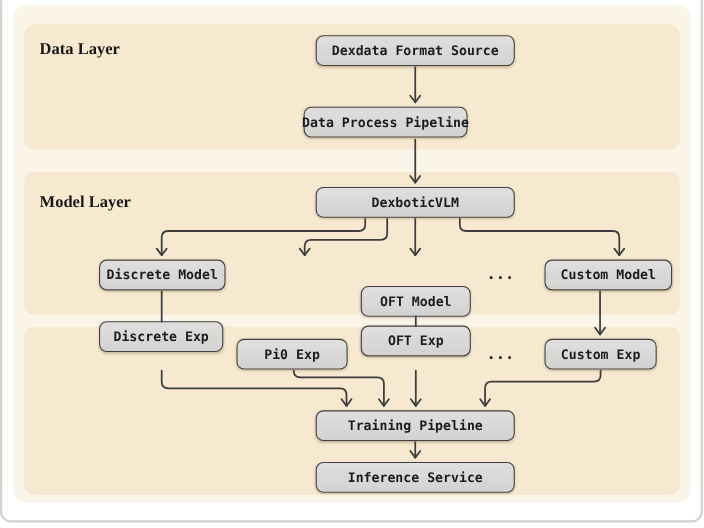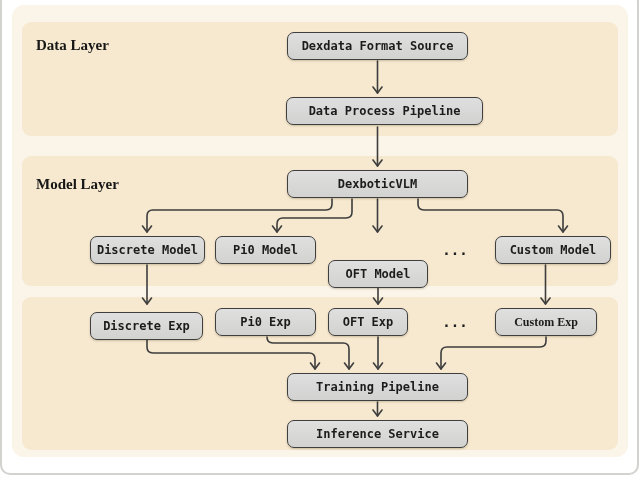--- a/index.html
+++ b/index.html
@@ -56,30 +56,30 @@
   .node {
     position: absolute; box-sizing: border-box; height: 28px;
     background: linear-gradient(180deg, #dfdfdf, #d2d2d1);
     border: 1.6px solid #3f3f3f; border-radius: 7px;
     display: flex; align-items: center; justify-content: center;
     font-weight: bold; font-size: 12px; color: #1c1c1c;
     box-shadow: 0 1px 2px rgba(80, 60, 20, 0.25);
     white-space: nowrap;
   }
   #n-dexdata   { left: 287px; top: 32px;  width: 181px; }
-  #n-process   { left: 286px; top: 97px;  width: 197px; }
+  #n-process   { left: 276px; top: 97px;  width: 149px; }
   #n-vlm       { left: 287px; top: 170px; width: 181px; }
   #n-dmodel    { left: 90px;  top: 236px; width: 115px; }
   #n-pmodel    { left: 215px; top: 236px; width: 101px; }
   #n-omodel    { left: 328px; top: 236px; width: 100px; margin-top: 24px; }
   #n-cmodel    { left: 495px; top: 236px; width: 116px; }
-  #n-dexp      { left: 90px;  top: 312px; width: 113px; }
+  #n-dexp      { left: 90px;  top: 292px; width: 113px; }
   #n-pexp      { left: 215px; top: 308px; width: 101px; }
-  #n-oexp      { left: 328px; top: 308px; width: 80px; }
-  #n-cexp      { left: 495px; top: 308px; width: 102px; font-family: Liberation Serif, serif; }
+  #n-oexp      { left: 328px; top: 296px; width: 100px; }
+  #n-cexp      { left: 495px; top: 308px; width: 102px; }
   #n-training  { left: 287px; top: 373px; width: 181px; }
   #n-inference { left: 287px; top: 420px; width: 181px; }
 
   .dots {
     position: absolute; width: 32px; height: 28px;
     display: flex; align-items: center; justify-content: center;
     font-weight: bold; font-size: 14px; color: #1c1c1c;
   }
   #dots-model { left: 439px; top: 236px; }
   #dots-exp   { left: 439px; top: 308px; }
@@ -168,21 +168,20 @@
     <g>
       <path d="M377.5 402 V416"></path>
         <path d="M373 410 L377.5 416 L382 410"></path>
     </g>
   </svg>
 
   <div class="node" id="n-dexdata">Dexdata Format Source</div>
   <div class="node" id="n-process">Data Process Pipeline</div>
   <div class="node" id="n-dmodel">Discrete Model</div>
   <div class="node" id="n-vlm">DexboticVLM</div>
-  <div class="node" id="n-pmodel">Pi0 Model</div>
   <div class="node" id="n-omodel">OFT Model</div>
   <div class="node" id="n-cmodel">Custom Model</div>
   <div class="node" id="n-dexp">Discrete Exp</div>
   <div class="node" id="n-pexp">Pi0 Exp</div>
   <div class="node" id="n-oexp">OFT Exp</div>
   <div class="node" id="n-cexp">Custom Exp</div>
   <div class="node" id="n-training">Training Pipeline</div>
   <div class="node" id="n-inference">Inference Service</div>
 
   <div class="dots" id="dots-model">...</div>

